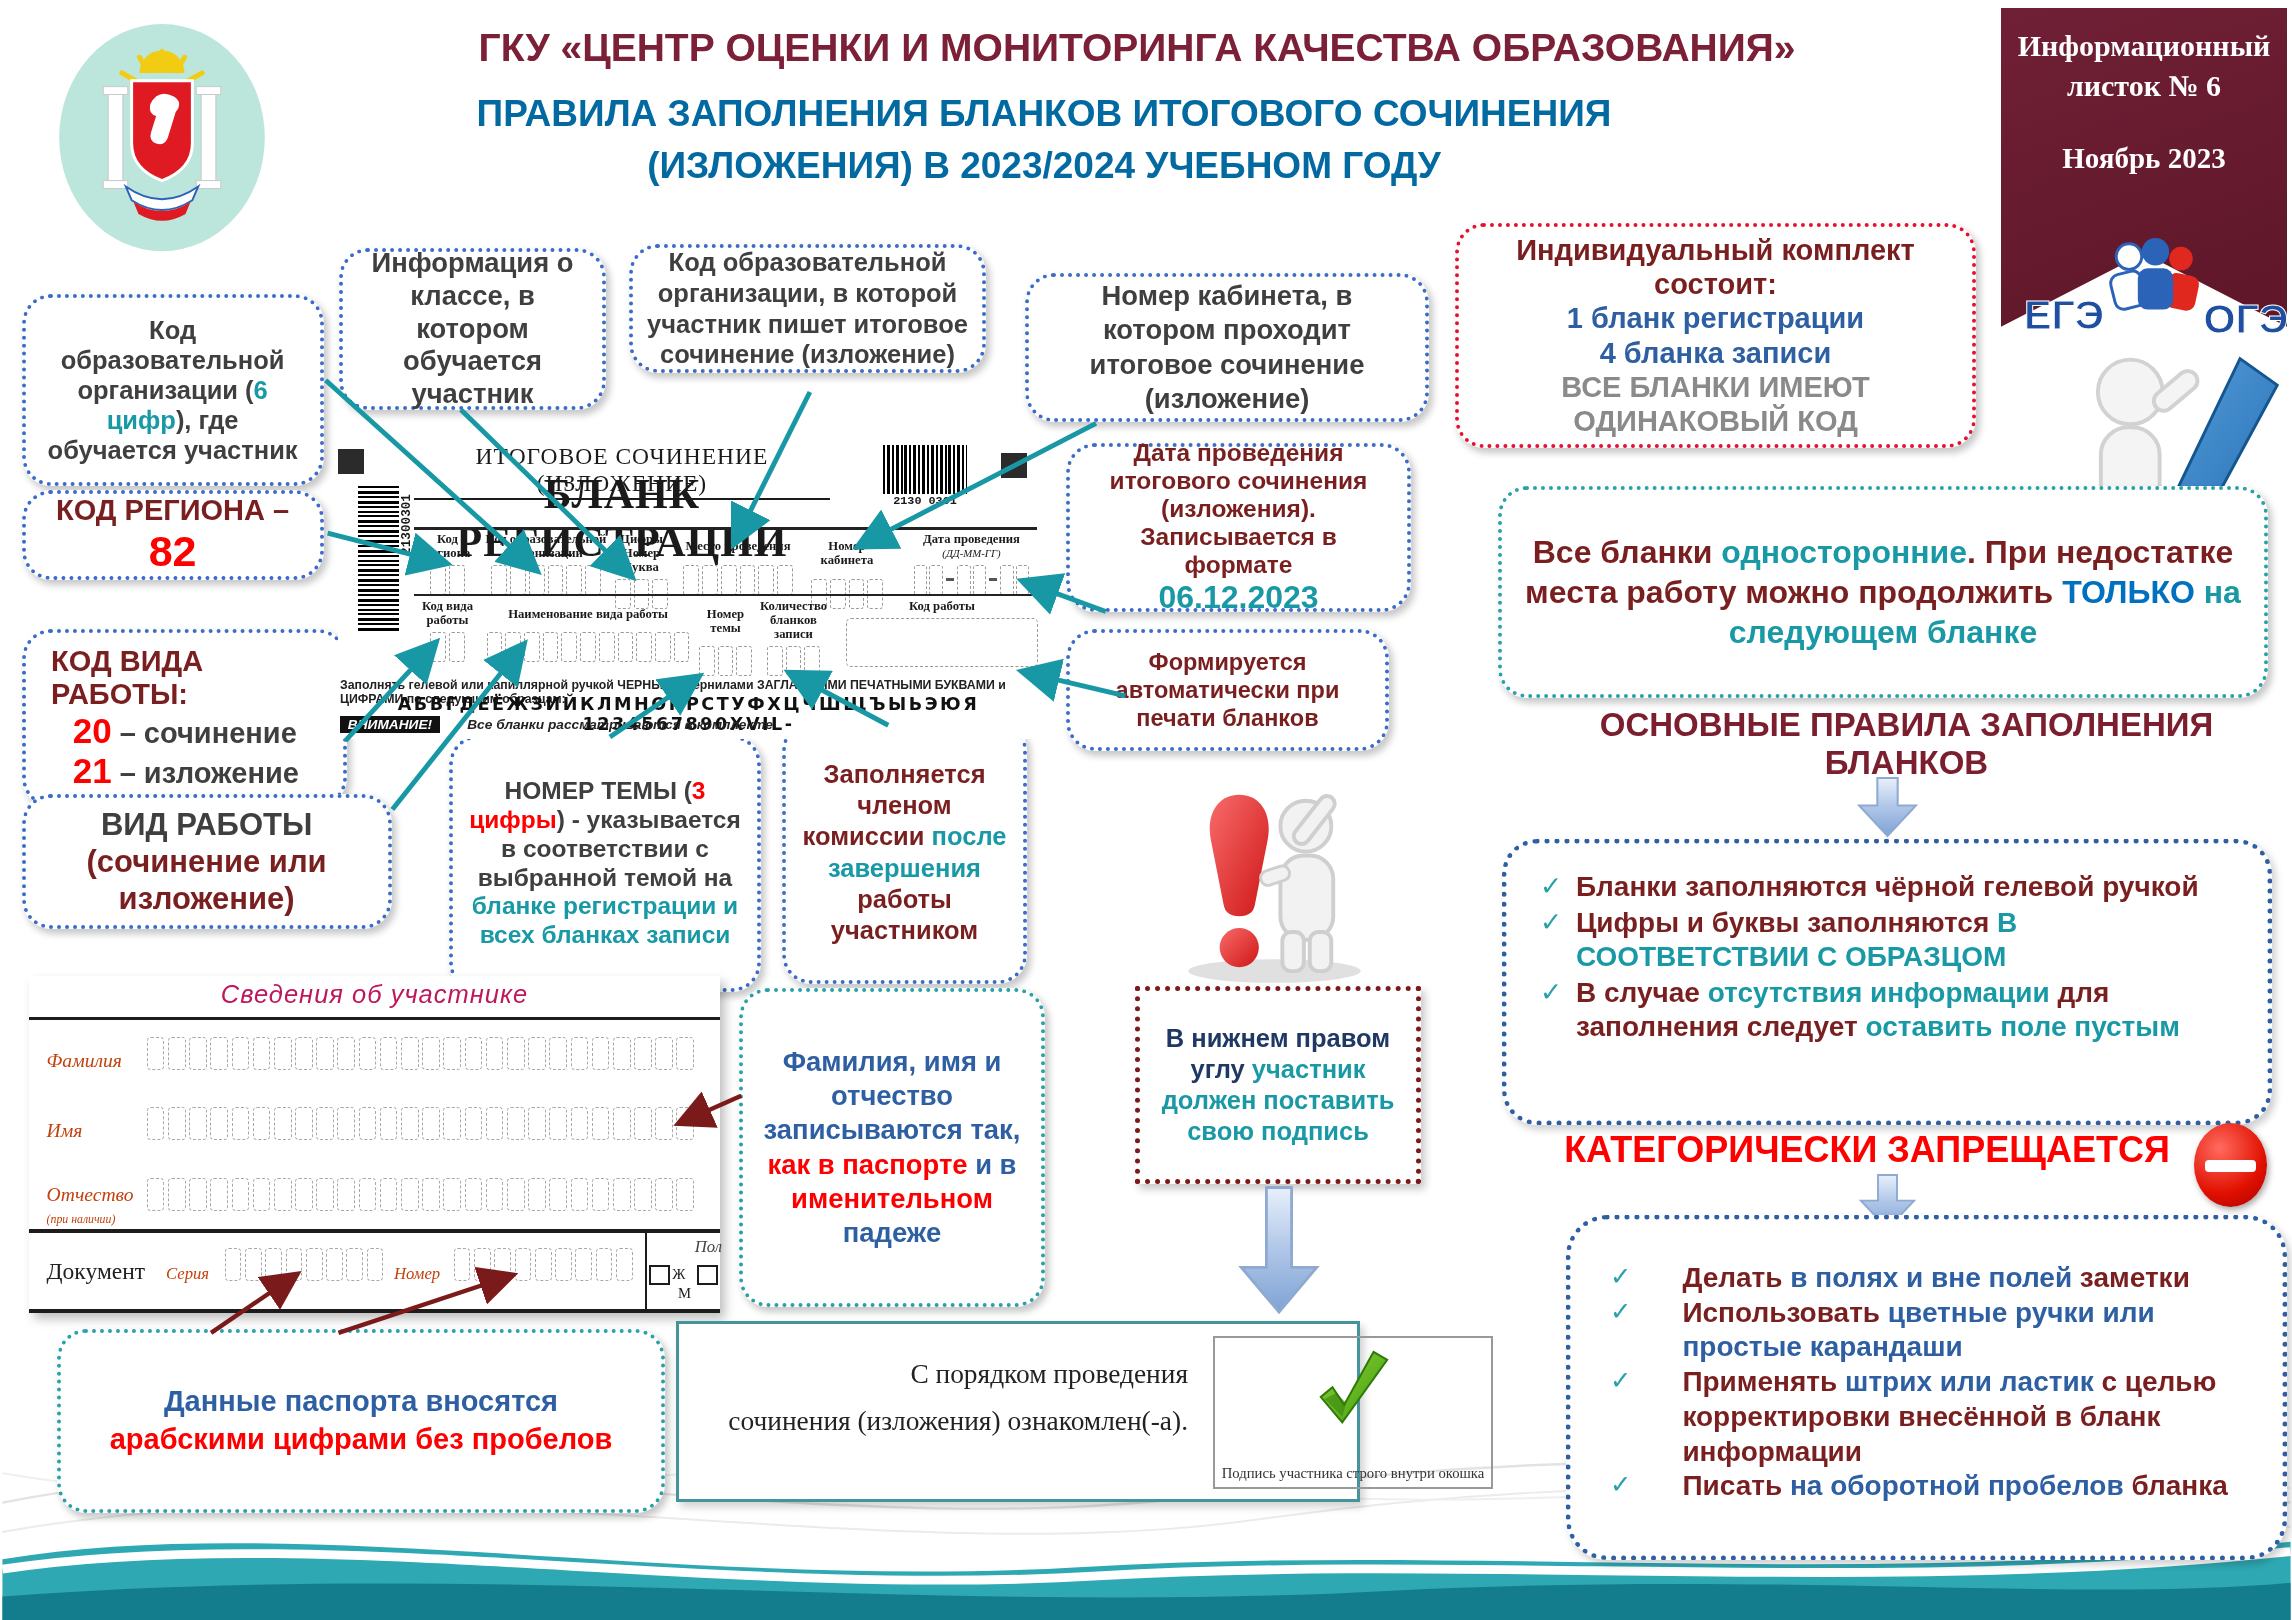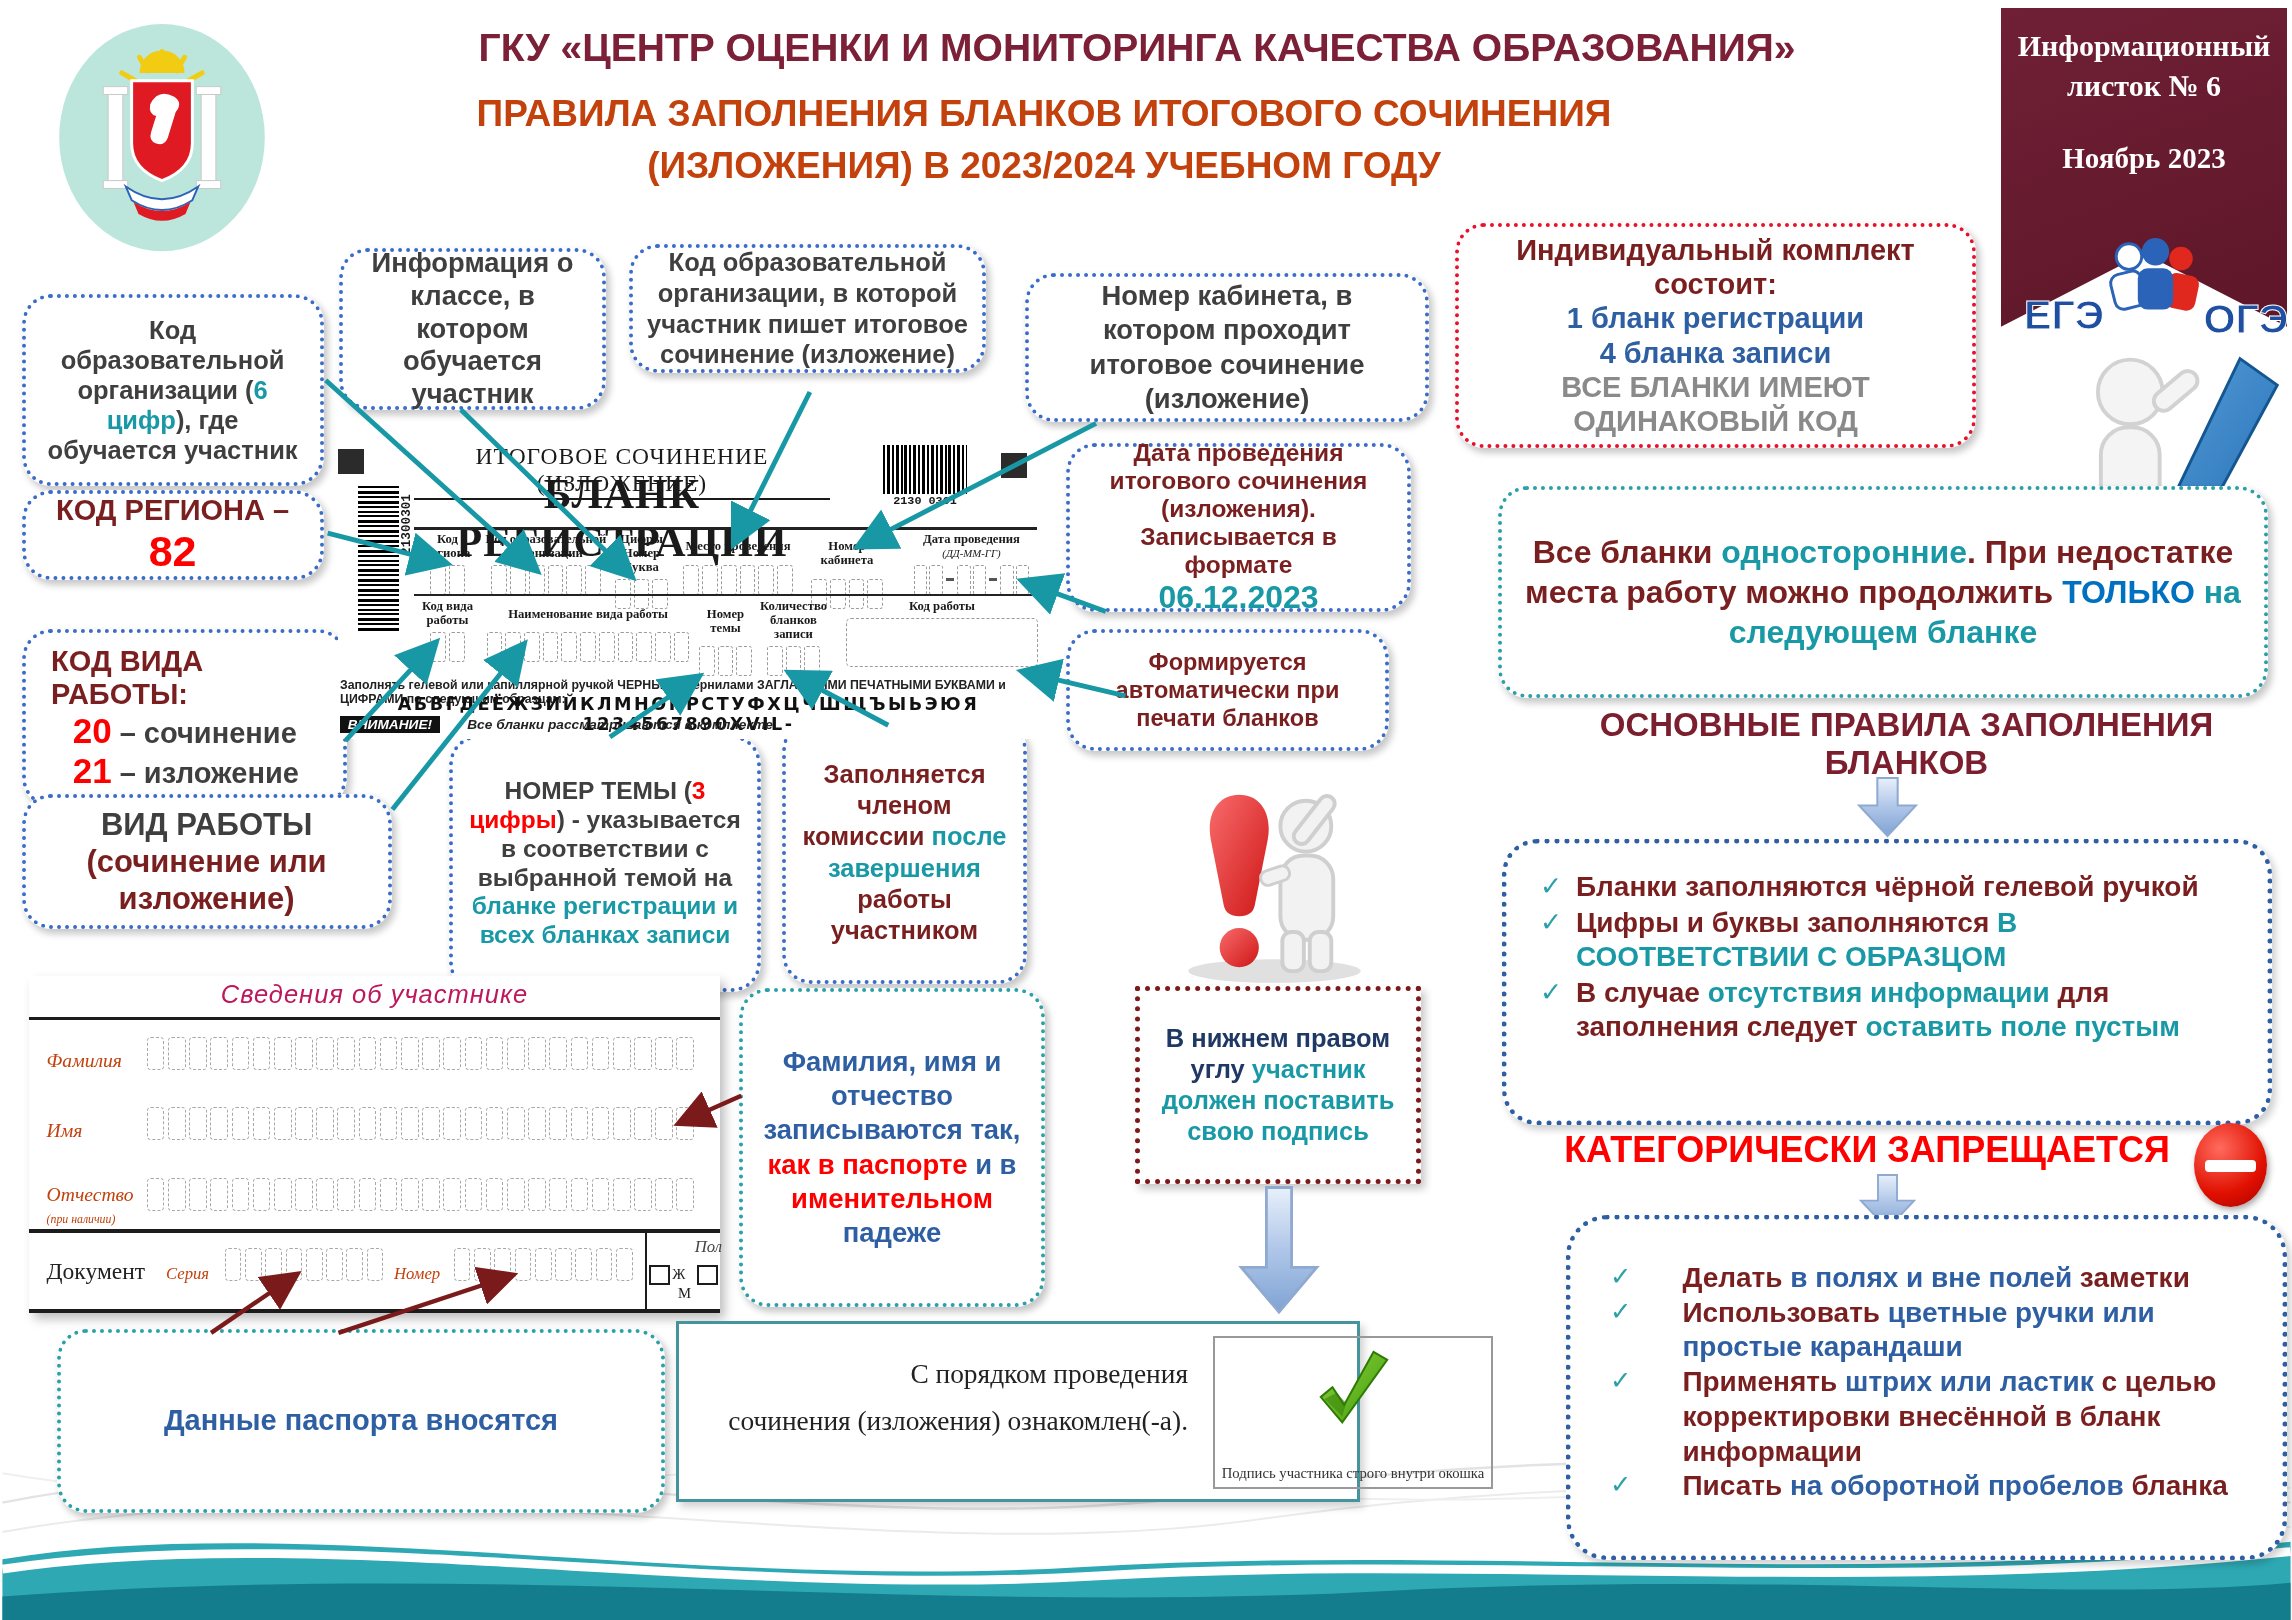--- a/index.html
+++ b/index.html
@@ -2,21 +2,21 @@
 <html><head>
 <meta charset="utf-8">
 <style>
   html,body{margin:0;padding:0;background:#fff;}
   .page{position:relative;width:2293px;height:1620px;background:#ffffff;overflow:hidden;
         font-family:"Liberation Sans",sans-serif;}
   
   .title1{position:absolute;left:294px;top:25.5px;width:1686px;text-align:center;
           font-size:39px;font-weight:bold;color:#7C2038;}
   .subtitle{position:absolute;left:294px;top:88px;width:1500px;text-align:center;
-          font-size:37px;font-weight:bold;color:#c2410c;line-height:1.4;}
+          font-size:37px;font-weight:bold;color:#0369a1;line-height:1.4;}
   
   .ribbon{position:absolute;left:2001px;top:7.8px;width:286px;height:319px;
           background:linear-gradient(160deg,#702036,#5E1628);
           clip-path:polygon(0 0,100% 0,100% 100%,50% 77%,0 100%);
           color:#fff;text-align:center;font-family:"Liberation Serif",serif;font-weight:bold;}
   .ribbon .r1{margin-top:21.6px;font-size:30px;}
   .ribbon .r2{margin-top:5.9px;font-size:30px;}
   .ribbon .r3{margin-top:39px;font-size:29px;}
   
   .co{position:absolute;background:#fff;border:4.9px dotted #3B6CC7;border-radius:29px;
@@ -266,21 +266,21 @@
 
   <div class="co teal-b" style="left:739px;top:988px;width:306px;height:319px;font-size:27.4px;line-height:1.25">
     <div><span class="c-blue">Фамилия, имя и отчество записываются так, </span><span class="c-red">как в паспорте</span><span class="c-blue"> и в </span><span class="c-red">именительном</span><span class="c-blue"> падеже</span></div>
   </div>
 
   <div class="co dred-b" style="left:1135px;top:986px;width:286px;height:198px;font-size:25.5px;line-height:1.22">
     <div><span class="c-navy">В нижнем правом углу </span><span class="c-teal">участник должен поставить свою подпись</span></div>
   </div>
 
   <div class="co teal-b" style="left:57px;top:1329px;width:608px;height:184px;font-size:29px;line-height:1.3">
-    <div><span class="c-blue">Данные паспорта вносятся</span><br></div>
+    <div><span class="c-blue">Данные паспорта вносятся</span><br><span class="c-red">арабскими цифрами без пробелов</span></div>
   </div>
 
   <div class="co teal-b" style="left:1498px;top:486px;width:770px;height:212px;font-size:32px;line-height:1.25">
     <div><span class="c-dred">Все бланки </span><span class="c-teal">односторонние</span><span class="c-dred">. При недостатке места работу можно продолжить </span><span class="c-bblue">ТОЛЬКО</span><span class="c-teal"> на следующем бланке</span></div>
   </div>
 
   <div class="rules-title">ОСНОВНЫЕ ПРАВИЛА ЗАПОЛНЕНИЯ БЛАНКОВ</div>
 
   <svg class="parrow" style="left:1857px;top:776px" width="61" height="63" viewBox="0 0 60 60">
     <polygon points="20,1 40,1 40,28 58,28 30,58 2,28 20,28" fill="url(#agrad)" stroke="#8FA9D0" stroke-width="2"></polygon>

